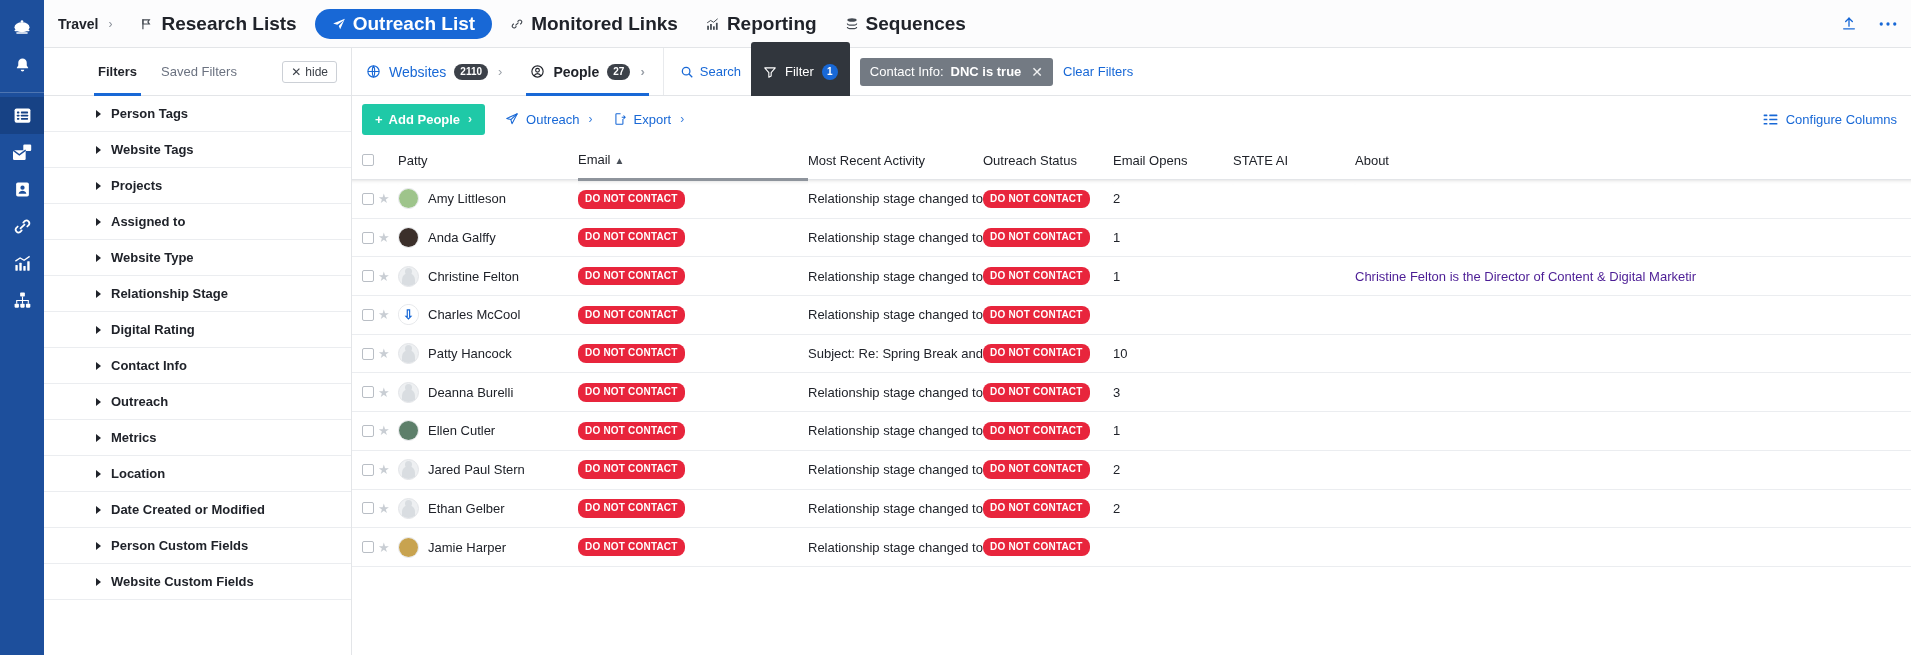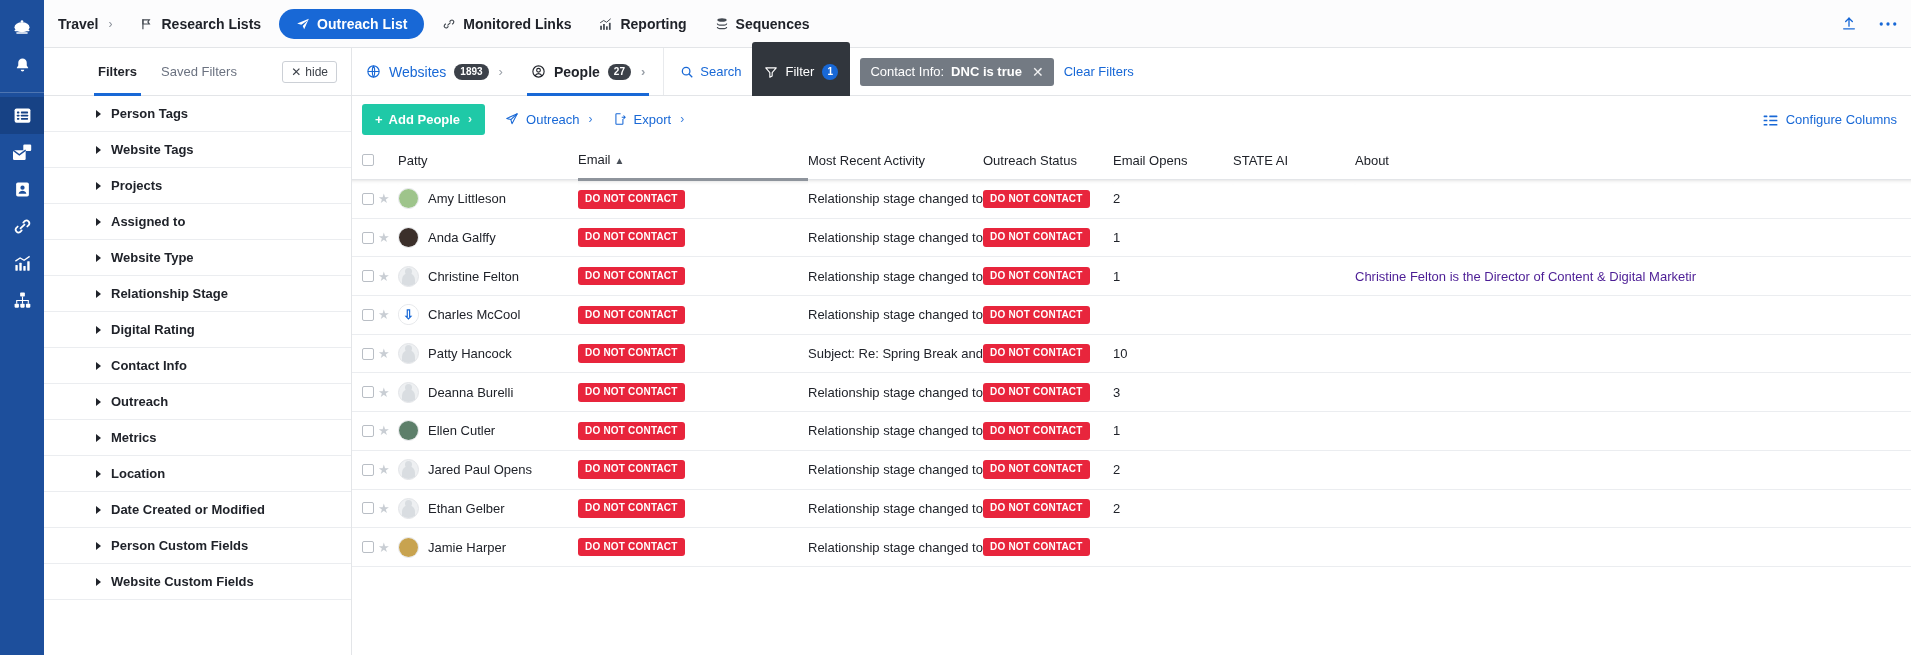--- a/index.html
+++ b/index.html
@@ -79,21 +79,21 @@
     background: #fcfcfd; border-bottom: 1px solid #e3e5e8;
     padding-left: 14px; padding-right: 14px;
   }
   .crumb {
     font-size: 14px; font-weight: bold; color: #20232a; cursor: pointer;
     display:flex; align-items:center; gap: 6px;
   }
   .crumb-chev { color: #8a9099; font-size: 12px; font-weight: normal; margin-left: 4px;}
   .navitem {
     display: flex; align-items: center; gap: 7px;
-    font-size: 14px; font-weight: bold; color: #20232a;
+    font-size: 19px; font-weight: bold; color: #20232a;
     padding: 0 14px; height: 48px; cursor: pointer;
   }
   .navitem.pill {
     background: #1868d6; color: #fff; border-radius: 18px;
     height: 30px; padding: 0 17px; margin: 0 4px;
   }
   .navitem .ic { display:flex; align-items:center; color:#444a52;}
   .navitem.pill .ic { color:#fff; }
   .topnav-right { margin-left: auto; display:flex; align-items:center; gap: 22px; }
   .tn-icon { color:#1868d6; cursor:pointer; display:flex; align-items:center; }
@@ -144,21 +144,21 @@
   .btn-add {
     background:#1fc9a7; color:#fff; font-size:13px; font-weight:bold;
     border-radius:3px; padding: 8px 13px; cursor:pointer; display:flex; align-items:center; gap:6px;
   }
   .act-link {
     display:flex; align-items:center; gap:7px; color:#1868d6; font-size:13px;
     cursor:pointer; margin-left: 20px;
   }
   .act-link .chev, .btn-add .chev { font-size: 12px; opacity:.85; margin-left:2px;}
   .cfg-cols {
-    margin-left:auto; display:flex; align-items:flex-end; gap:8px;
+    margin-left:auto; display:flex; align-items:center; gap:8px;
     color:#1868d6; font-size:13px; cursor:pointer;
   }
 
   
   .tablewrap { flex:1; overflow:hidden; position:relative; }
   table { border-collapse: collapse; width: 100%; table-layout: fixed; }
   thead th {
     text-align:left; font-size:13px; font-weight:400; color:#20232a;
     padding: 10px 0 11px 0; border-bottom: 1px solid #e3e5e8; background:#fff;
     vertical-align: middle;
@@ -193,21 +193,21 @@
   .avatar .ph {
     width: 13px; height: 13px; border-radius: 7px 7px 0 0; background:#d9dde1;
     position:relative;
   }
   .avatar .ph::before {
     content:""; position:absolute; width:7px; height:7px; border-radius:50%;
     background:#d9dde1; left:3px; top:-5px;
   }
   .tag-dnc {
     display:inline-block; background:#e8253c; color:#fff; font-size:10px; font-weight:bold;
-    letter-spacing: .2px; border-radius: 3px; padding: 3px 7px; line-height: 1.25;
+    letter-spacing: .2px; border-radius: 8px; padding: 3px 7px; line-height: 1.25;
   }
   .muted-cell { color:#20232a; }
   .about-cell { color:#4c1d95; white-space: nowrap; overflow:hidden; }
 </style>
 </head>
 <body>
 
 <div class="app">
 
   <div class="rail">
@@ -438,21 +438,21 @@
         <div class="subhead">
           <div class="ent-tabs">
             <div class="ent-tab">
               <span style="display:flex;">
                 <svg width="15" height="15" viewBox="0 0 24 24" fill="none" stroke="currentColor" stroke-width="1.8">
                     <circle cx="12" cy="12" r="9"></circle>
                     <path d="M3 12h18M12 3c2.6 3 2.6 15 0 18M12 3c-2.6 3-2.6 15 0 18"></path>
                   </svg>
               </span>
               <span>Websites</span>
-              <span class="count-badge">1893</span>
+              <span class="count-badge">2110</span>
               <span class="tab-chev">›</span>
             </div>
             <div class="ent-tab active">
               <span style="display:flex;">
                 <svg width="15" height="15" viewBox="0 0 24 24" fill="none" stroke="currentColor" stroke-width="1.8">
                     <circle cx="12" cy="12" r="9"></circle>
                     <circle cx="12" cy="10" r="3"></circle>
                     <path d="M6.5 19c1.3-2.6 3.2-3.7 5.5-3.7s4.2 1.1 5.5 3.7"></path>
                   </svg>
               </span>
@@ -712,21 +712,21 @@
                 <tr>
                   <td class="c-check">
                     <span class="chk"></span>
                   </td>
                   <td class="c-star"><span class="star">★</span></td>
                   <td class="c-name">
                     <span class="namecell">
                       <span class="avatar">
                         <span class="ph"></span>
                       </span>
-                      <span>Jared Paul Opens</span>
+                      <span>Jared Paul Stern</span>
                     </span>
                   </td>
                   <td class="c-email"><span class="tag-dnc">DO NOT CONTACT</span></td>
                   <td class="c-act"><span class="muted-cell">Relationship stage changed to</span></td>
                   <td class="c-status"><span class="tag-dnc">DO NOT CONTACT</span></td>
                   <td class="c-opens"><span>2</span></td>
                   <td class="c-state"><span></span></td>
                   <td class="c-about"><span class="about-cell"></span></td>
                 </tr>
                 <tr>

